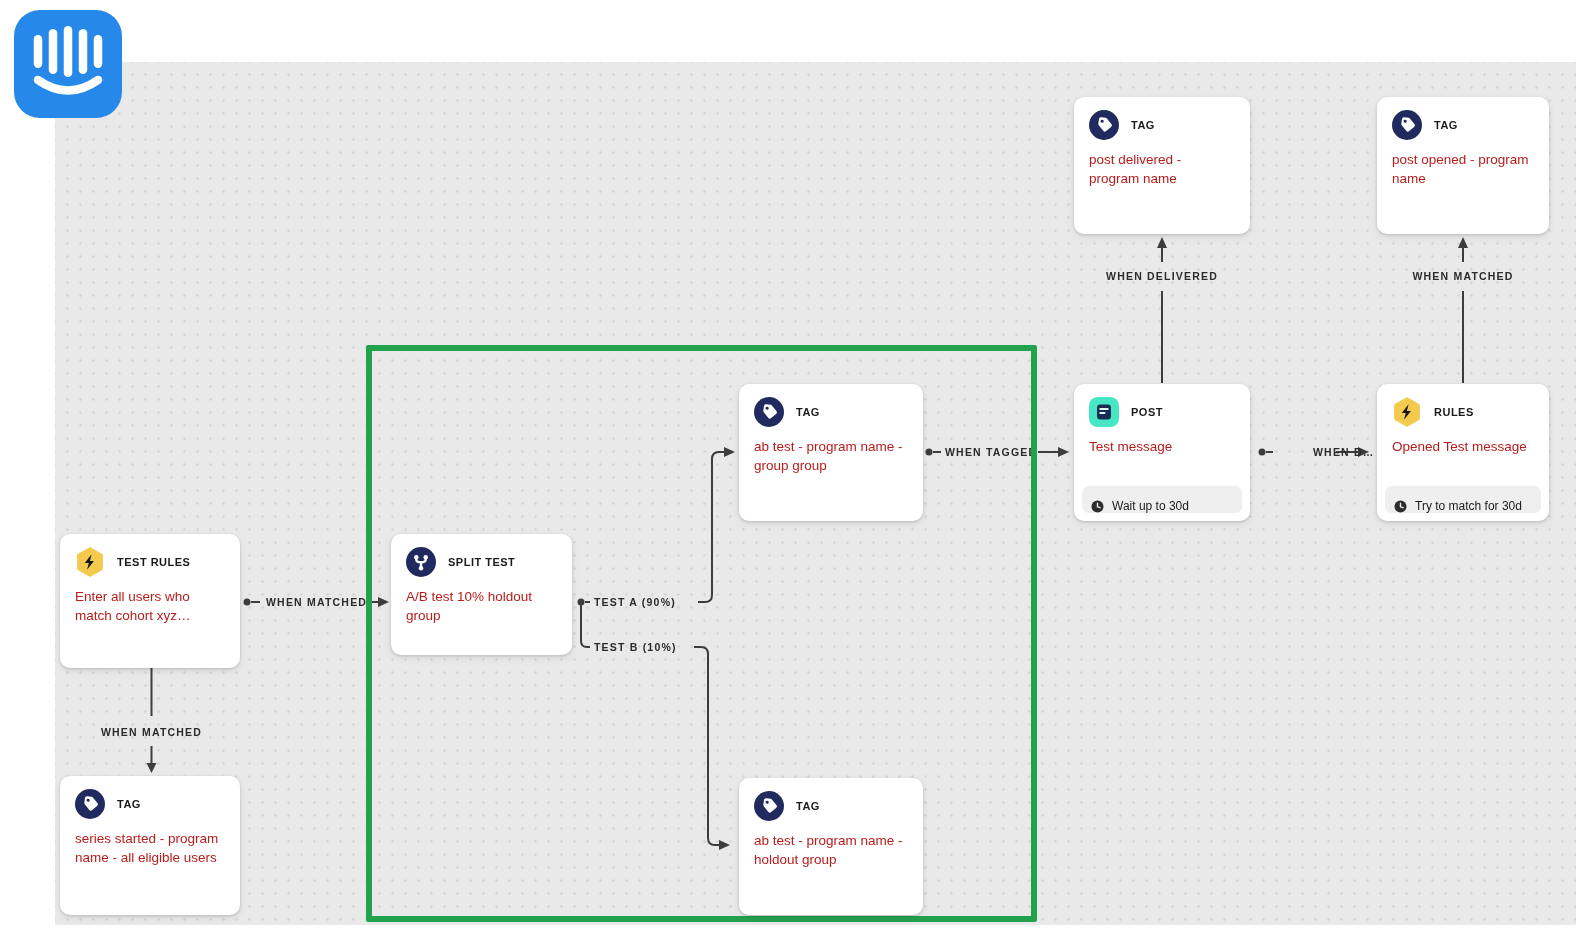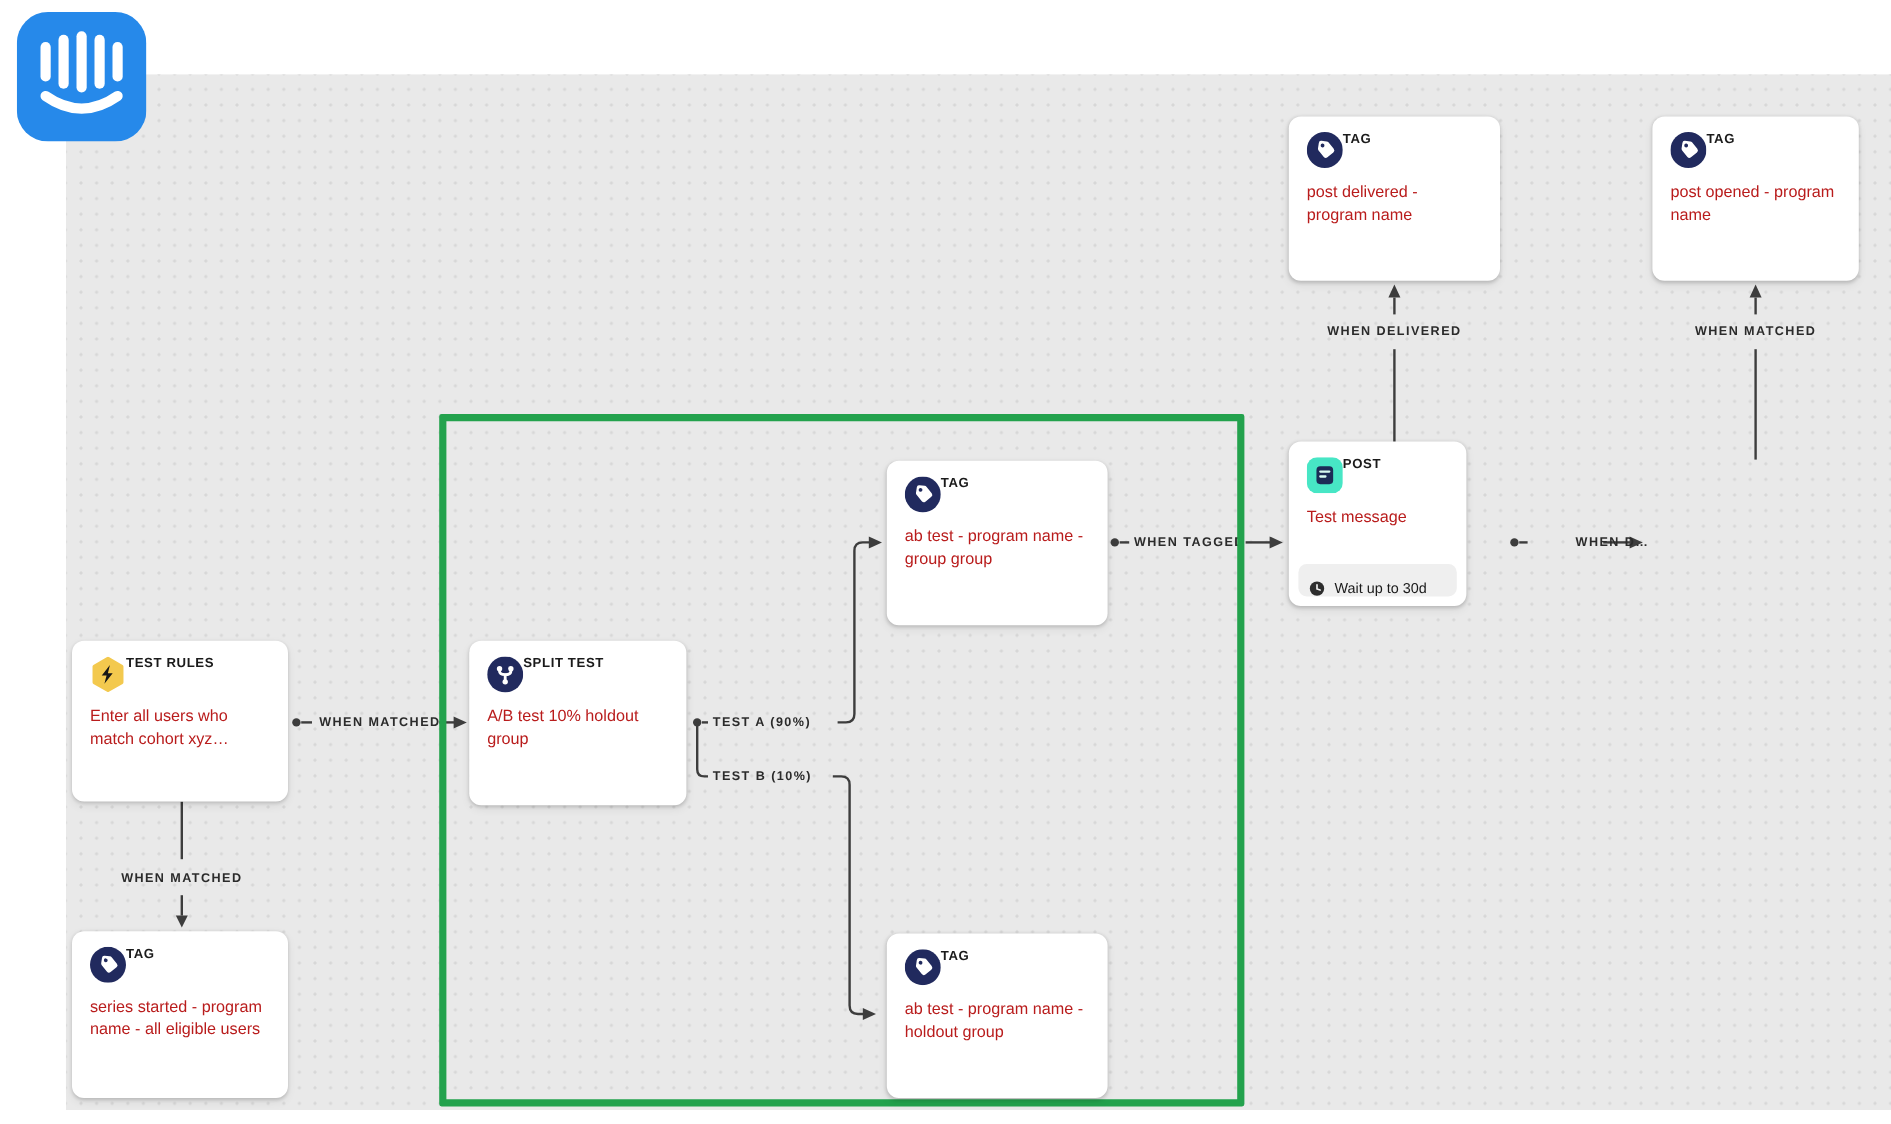--- a/index.html
+++ b/index.html
@@ -22,21 +22,21 @@
   .edge-label { position:absolute; font-size:10.5px; font-weight:700;
     letter-spacing:1.2px; color:#2b2b2b; white-space:nowrap; }
   .centered { transform:translateX(-50%); }
 
   .green-box { position:absolute; left:366px; top:345px; width:671px; height:577px;
     border:6px solid #23a24d; border-radius:2px; pointer-events:none; }
 
   .card { position:absolute; background:#ffffff; border-radius:10px;
     box-shadow:0 1px 3px rgba(0,0,0,.16), 0 3px 8px rgba(0,0,0,.07);
     padding:13px 15px; }
-  .card-head { display:flex; margin-bottom:10px; height:30px; }
+  .card-head { display:flex; align-items:center; gap:12px; margin-bottom:10px; height:30px; }
   .card-head .nicon { width:30px; height:30px; flex:0 0 30px; display:inline-block; }
   .ntype { font-size:11px; font-weight:700; letter-spacing:.5px; color:#1b1b1b; }
   .nbody { font-size:13.5px; font-weight:400; color:#b91c1c; line-height:1.42; }
   .nfoot { position:absolute; left:8px; right:8px; bottom:8px; height:27px;
     background:#efefef; border-radius:7px; display:flex; align-items:flex-end;
     gap:8px; padding:0 9px; font-size:12px; color:#1a1a1a; }
   .nfoot .cicon { width:13px; height:13px; flex:0 0 13px; display:inline-block; }
 </style>
 </head>
 <body>
@@ -128,21 +128,21 @@
             <g transform="rotate(6 14 14)">
               <path d="M8.8 9 a1.8 1.8 0 0 1 1.8-1.8 h4.2 a2 2 0 0 1 1.4.6 l4.6 4.6 a2 2 0 0 1 0 2.8 l-4.2 4.2 a2 2 0 0 1-2.8 0 l-4.6-4.6 a2 2 0 0 1-.6-1.4 z" fill="#ffffff"></path>
               <circle cx="11.9" cy="10.7" r="1.5" fill="#212a5e"></circle>
             </g>
           </svg></span>
       <span class="ntype">TAG</span>
     </div>
     <div class="nbody">series started - program name - all eligible users</div>
   </div>
 
-  <div class="card" style="left:391px; top:534px; width:181px; height:137px;">
+  <div class="card" style="left:391px; top:534px; width:181px; height:121px;">
     <div class="card-head">
       <span class="nicon"><svg width="30" height="30" viewBox="0 0 28 28">
             <circle cx="14" cy="14" r="14" fill="#212a5e"></circle>
             <g stroke="#ffffff" stroke-width="2.2" stroke-linecap="round">
               <circle cx="9.6" cy="9.6" r="2.1" fill="#ffffff" stroke="none"></circle>
               <circle cx="18.4" cy="9.6" r="2.1" fill="#ffffff" stroke="none"></circle>
               <circle cx="14" cy="19.8" r="2.1" fill="#ffffff" stroke="none"></circle>
               <path d="M9.6 10 v1.6 q0 2.6 4.4 2.6 q4.4 0 4.4-2.6 V 10" fill="none"></path>
               <path d="M14 14.4 V 19" fill="none"></path>
             </g>
@@ -173,39 +173,56 @@
             <g transform="rotate(6 14 14)">
               <path d="M8.8 9 a1.8 1.8 0 0 1 1.8-1.8 h4.2 a2 2 0 0 1 1.4.6 l4.6 4.6 a2 2 0 0 1 0 2.8 l-4.2 4.2 a2 2 0 0 1-2.8 0 l-4.6-4.6 a2 2 0 0 1-.6-1.4 z" fill="#ffffff"></path>
               <circle cx="11.9" cy="10.7" r="1.5" fill="#212a5e"></circle>
             </g>
           </svg></span>
       <span class="ntype">TAG</span>
     </div>
     <div class="nbody">ab test - program name - holdout group</div>
   </div>
 
-  <div class="card" style="left:1074px; top:368px; width:148px; height:137px;">
+  <div class="card" style="left:1074px; top:384px; width:176px; height:137px;">
     <div class="card-head">
       <span class="nicon"><svg width="30" height="30" viewBox="0 0 28 28">
             <rect width="28" height="28" rx="8" fill="#47e6c5"></rect>
             <rect x="7.5" y="7" width="13" height="14" rx="3" fill="#1c2b56"></rect>
             <path d="M10.5 11.2 h7 M10.5 15 h4" stroke="#d9fbf2" stroke-width="1.8" stroke-linecap="round" fill="none"></path>
           </svg></span>
       <span class="ntype">POST</span>
     </div>
     <div class="nbody">Test message</div>
     <div class="nfoot">
       <span class="cicon"><svg width="13" height="13" viewBox="0 0 13 13">
             <circle cx="6.5" cy="6.5" r="6" fill="#2d2d2d"></circle>
             <path d="M6.5 3.3 V 6.8 L 9.1 7.7" stroke="#eeeeee" stroke-width="1.4" fill="none" stroke-linecap="round"></path>
           </svg></span>
       <span>Wait up to 30d</span>
     </div>
   </div>
 
+  <div class="card" style="left:1377px; top:384px; width:172px; height:137px;">
+    <div class="card-head">
+      <span class="nicon"><svg width="30" height="30" viewBox="0 0 30 30">
+            <polygon points="15,1.8 26.4,8.4 26.4,21.6 15,28.2 3.6,21.6 3.6,8.4" fill="#f3c94e" stroke="#f3c94e" stroke-width="3" stroke-linejoin="round"></polygon>
+            <path d="M16.6 7.2 L9.8 16 h4 l-1.8 6.8 L18.9 14 h-4 z" fill="#161616"></path>
+          </svg></span>
+      <span class="ntype">RULES</span>
+    </div>
+    <div class="nbody">Opened Test message</div>
+    <div class="nfoot">
+      <span class="cicon"><svg width="13" height="13" viewBox="0 0 13 13">
+            <circle cx="6.5" cy="6.5" r="6" fill="#2d2d2d"></circle>
+            <path d="M6.5 3.3 V 6.8 L 9.1 7.7" stroke="#eeeeee" stroke-width="1.4" fill="none" stroke-linecap="round"></path>
+          </svg></span>
+      <span>Try to match for 30d</span>
+    </div>
+  </div>
 
   <div class="card" style="left:1074px; top:97px; width:176px; height:137px;">
     <div class="card-head">
       <span class="nicon"><svg width="30" height="30" viewBox="0 0 28 28">
             <circle cx="14" cy="14" r="14" fill="#212a5e"></circle>
             <g transform="rotate(6 14 14)">
               <path d="M8.8 9 a1.8 1.8 0 0 1 1.8-1.8 h4.2 a2 2 0 0 1 1.4.6 l4.6 4.6 a2 2 0 0 1 0 2.8 l-4.2 4.2 a2 2 0 0 1-2.8 0 l-4.6-4.6 a2 2 0 0 1-.6-1.4 z" fill="#ffffff"></path>
               <circle cx="11.9" cy="10.7" r="1.5" fill="#212a5e"></circle>
             </g>
           </svg></span>

